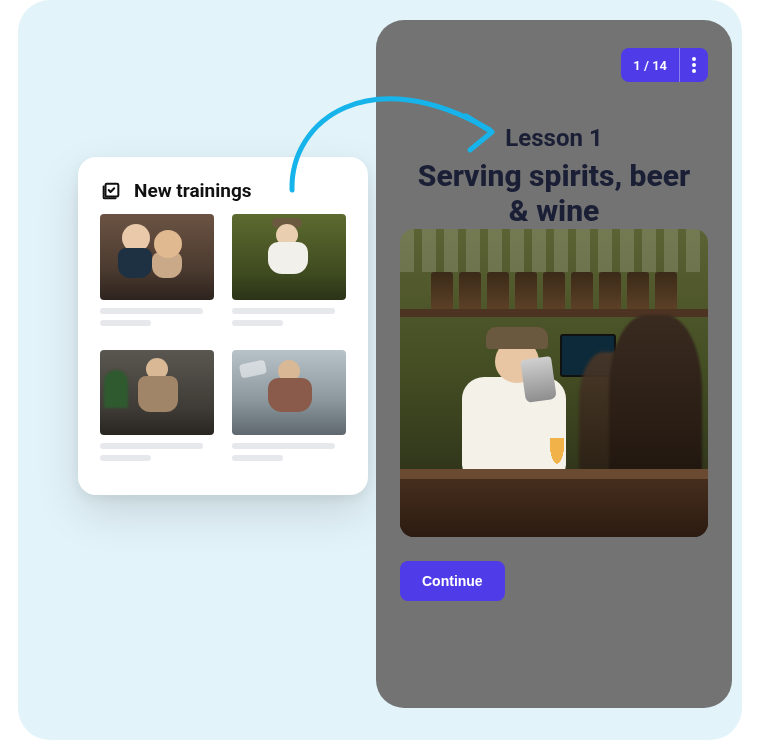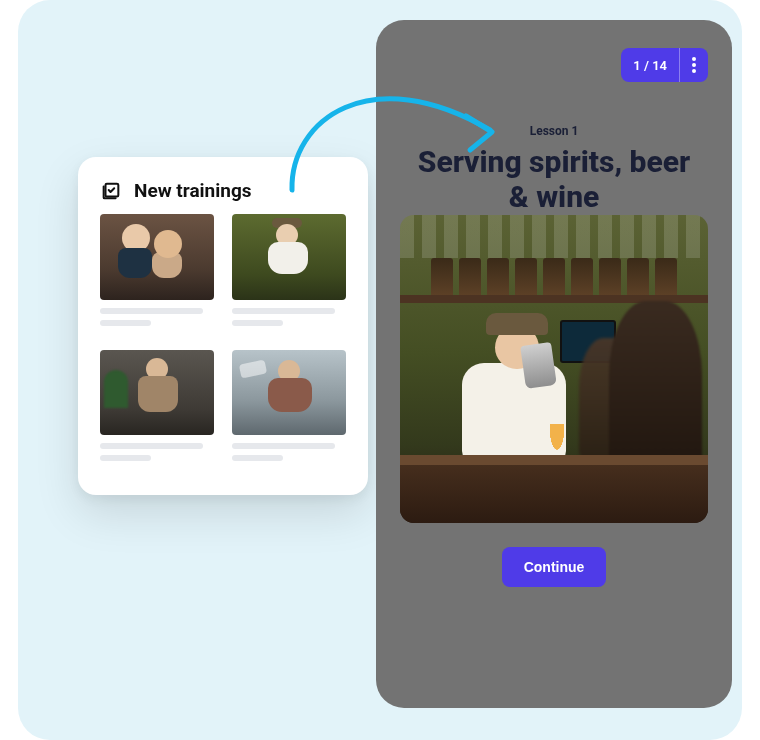--- a/index.html
+++ b/index.html
@@ -131,21 +131,21 @@
     width: 28px;
     display: flex;
     align-items: center;
     justify-content: center;
     cursor: pointer;
   }
   .pager-menu svg { display:block; }
 
   .lesson-label {
     text-align: center;
-    font-size: 12px;
+    font-size: 24px;
     font-weight: 700;
     color: #1a1f36;
     margin-bottom: 6px;
   }
   .lesson-title {
     text-align: center;
     font-size: 30px;
     line-height: 1.18;
     font-weight: 800;
     color: #1a1f36;
@@ -171,21 +171,20 @@
   .lesson-image .bartender-cap { position:absolute; left:28%; bottom:61%; width:20%; height:7%; background:#6a593e; border-radius:10px 10px 4px 4px; }
   .lesson-image .shaker { position:absolute; left:40%; bottom:44%; width:10%; height:14%; background:linear-gradient(180deg,#cfcfcf,#8e8e8e); border-radius:4px 4px 6px 6px; transform:rotate(-8deg); }
   .lesson-image .glass-on-bar { position:absolute; left:48%; bottom:22%; width:6%; height:10%; }
   .lesson-image .glass-on-bar::before { content:""; position:absolute; inset:0; background:radial-gradient(ellipse at 50% 20%, #f2b24a 0 55%, transparent 56%);}
   .lesson-image .patron { position:absolute; right:2%; bottom:12%; width:30%; height:60%; background:linear-gradient(180deg,#3a2b20,#1e140d); border-radius:40% 40% 10px 10px; filter:blur(1px); }
   .lesson-image .patron2 { position:absolute; right:22%; bottom:20%; width:20%; height:40%; background:linear-gradient(180deg,#4b3728,#2a1e14); border-radius:40% 40% 10px 10px; filter:blur(1.5px); opacity:.9;}
   .lesson-image .monitor { position:absolute; left:52%; top:34%; width:18%; height:14%; background:#0d2a3a; border:2px solid #111; border-radius:3px; }
 
   .continue-wrap {
     display:flex;
-    justify-content:center;
     margin-top: 24px;
   }
   .continue-btn {
     background:#4f3be8;
     color:#fff;
     border:none;
     font-size:14px;
     font-weight:600;
     padding:12px 22px;
     border-radius:8px;

